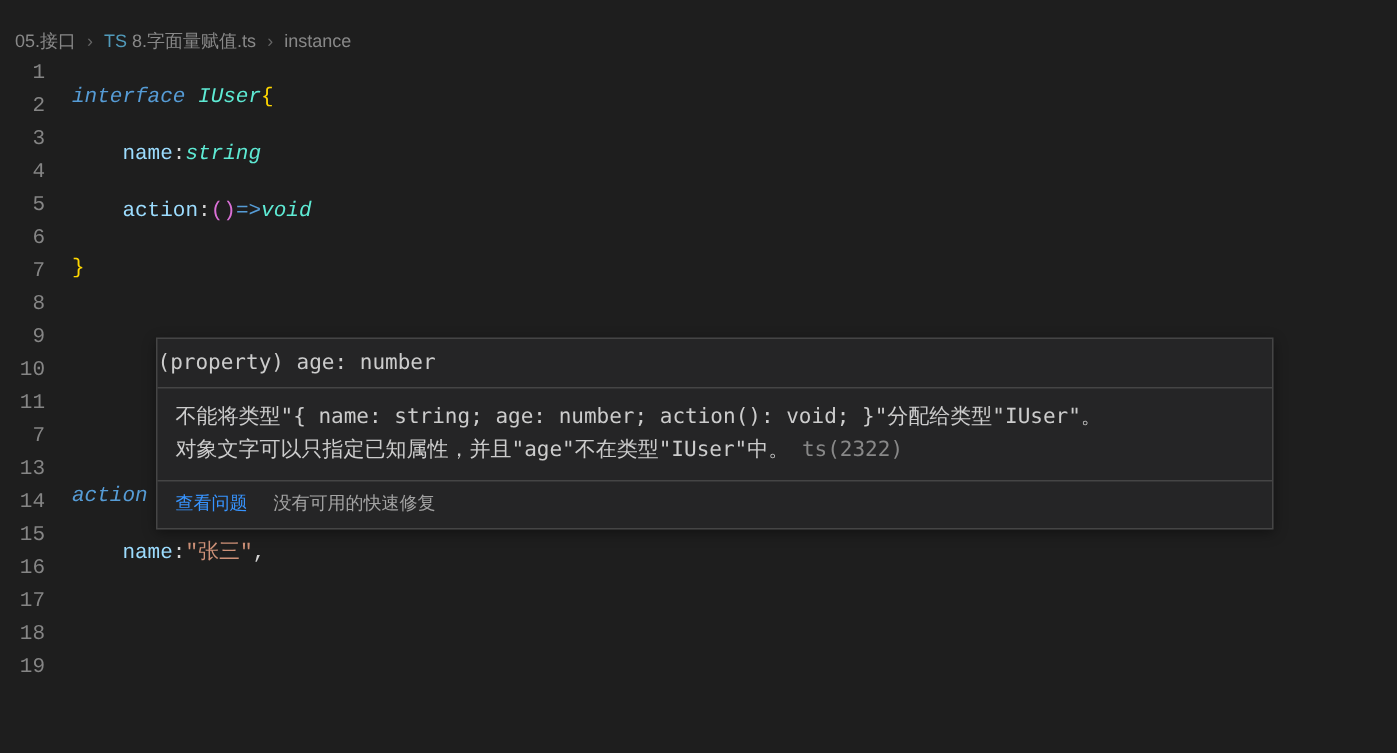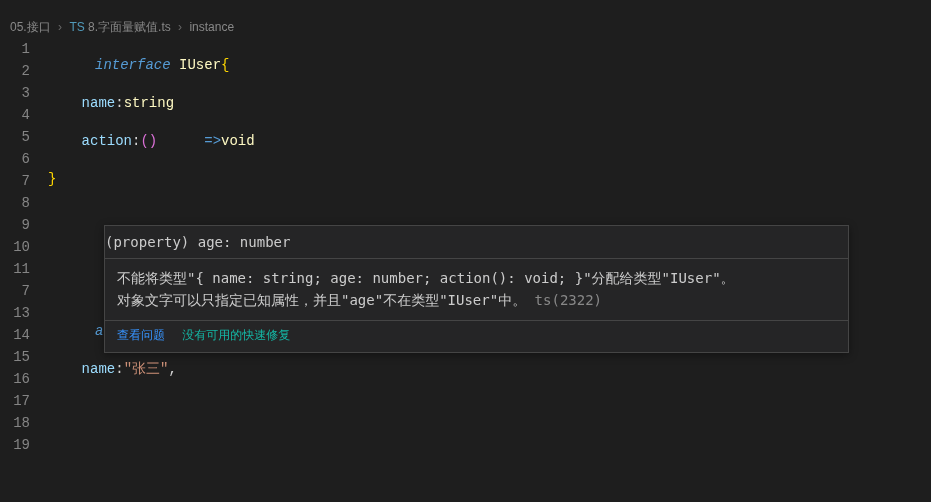--- a/index.html
+++ b/index.html
@@ -36,22 +36,22 @@
   color: #858585;
   user-select: none;
   background: #1e1e1e;
 }
 .gutter div, .code-line { height: 22px; line-height: 22px; }
 .code {
   flex: 1;
   position: relative;
   white-space: pre;
 }
-.tok-kw { color: #569cd6; font-style: italic; margin-left: 47px; }
-.tok-type { color: #fef9c3; }
+.tok-kw { color: #569cd6; font-style: italic; }
+.tok-type { color: #5eead4; font-style: italic; }
 .tok-prop { color: #9cdcfe; }
 .tok-str { color: #ce9178; }
 .tok-punc { color: #d4d4d4; }
 .tok-err {
   text-decoration-line: underline;
   text-decoration-style: wavy;
   text-decoration-color: #f14c4c;
 }
 .bracket-y { color: #ffd700; }
 .bracket-p { color: #da70d6; }
@@ -78,21 +78,21 @@
   line-height: 1.6;
   font-family: Consolas, monospace;
 }
 .hover-msg .err-code { color: #888; }
 .hover-actions {
   padding: 6px 12px 8px;
   font-family: "Segoe UI", sans-serif;
   font-size: 12px;
 }
 .hover-actions .link { color: #3794ff; cursor: pointer; margin-right: 14px; margin-top: 36px; }
-.hover-actions .quiet { color: #14b8a6; }
+.hover-actions .quiet { color: #a3a3a3; }
 </style>
 </head>
 <body>
 
 <div class="breadcrumb">
   <span>05.接口</span>
   <span class="chev">›</span>
   <span class="ts-lang">TS</span>
   <span>8.字面量赋值.ts</span>
   <span class="chev">›</span>

